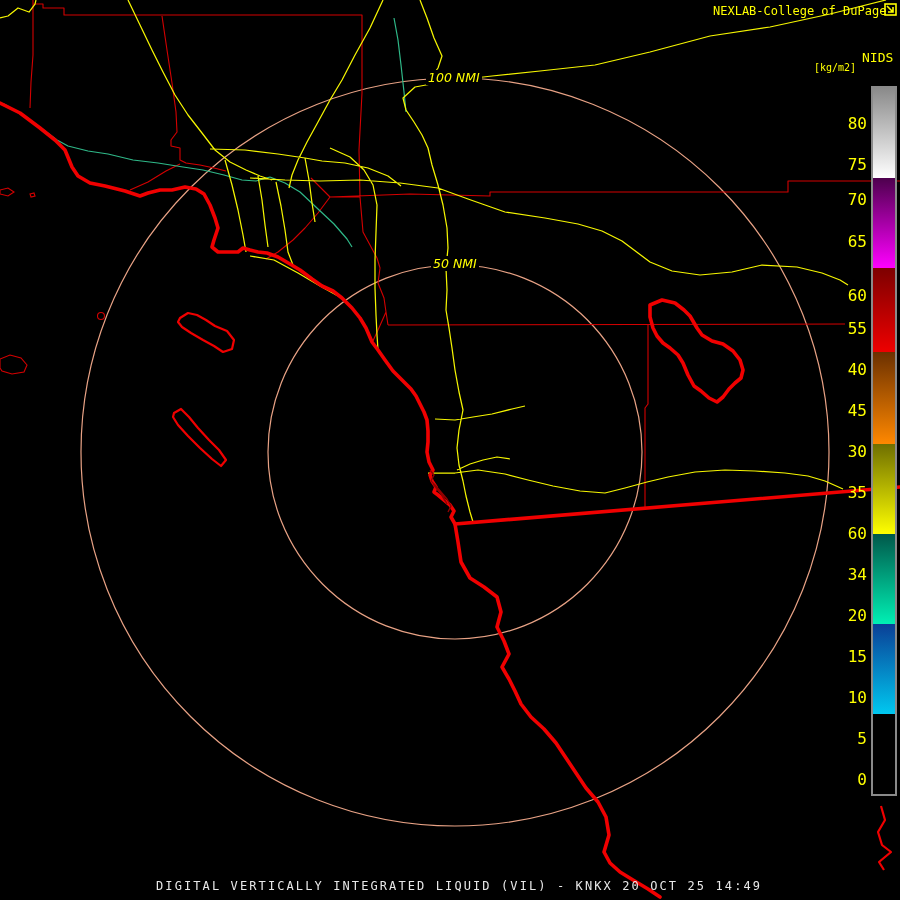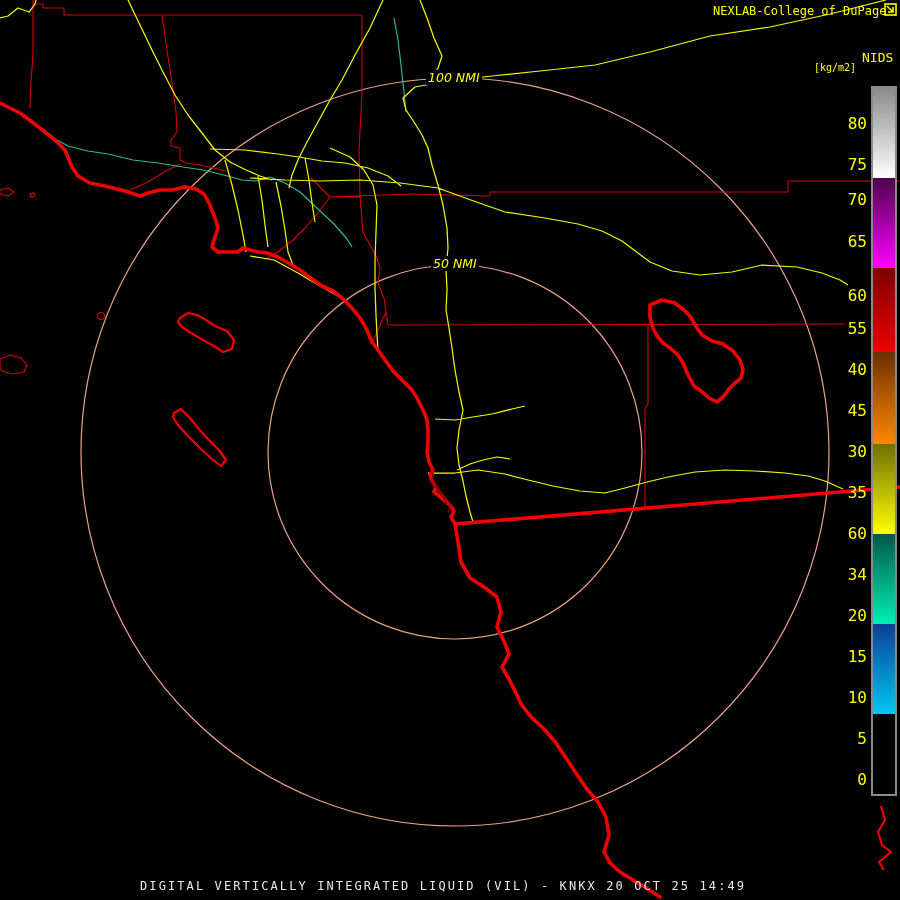--- a/index.html
+++ b/index.html
@@ -23,21 +23,21 @@
   .txt{position:absolute;white-space:nowrap;}
   .yellow{color:var(--text_yellow);}
   #brand{left:713px;top:4px;font-size:12px;letter-spacing:0px;}
   #nids{left:862px;top:50px;font-size:13px;}
   #units{left:814px;top:62px;font-size:10px;}
   .ringlabel{font-family:"DejaVu Sans","Liberation Sans",sans-serif;
              font-style:italic;font-weight:normal;font-size:12.5px;
              background:var(--background);padding:0 2px;}
   #ring100{left:426px;top:70px;}
   #ring50{left:431px;top:256px;}
-  #caption{left:140px;top:879px;font-size:12px;letter-spacing:2.1px;color:var(--caption_white);}
+  #caption{left:156px;top:879px;font-size:12px;letter-spacing:2.1px;color:var(--caption_white);}
   #legend-bar{position:absolute;left:871px;top:86px;width:26px;height:710px;
               border:2px solid var(--legend_border);box-sizing:border-box;background:#000;}
   #legend-bar .seg{width:100%;}
   .tick{position:absolute;right:33px;height:16px;line-height:16px;font-size:16px;
         color:var(--text_yellow);text-align:right;}
   #brand-icon{position:absolute;left:884px;top:3px;}
 </style>
 </head>
 <body>
 

